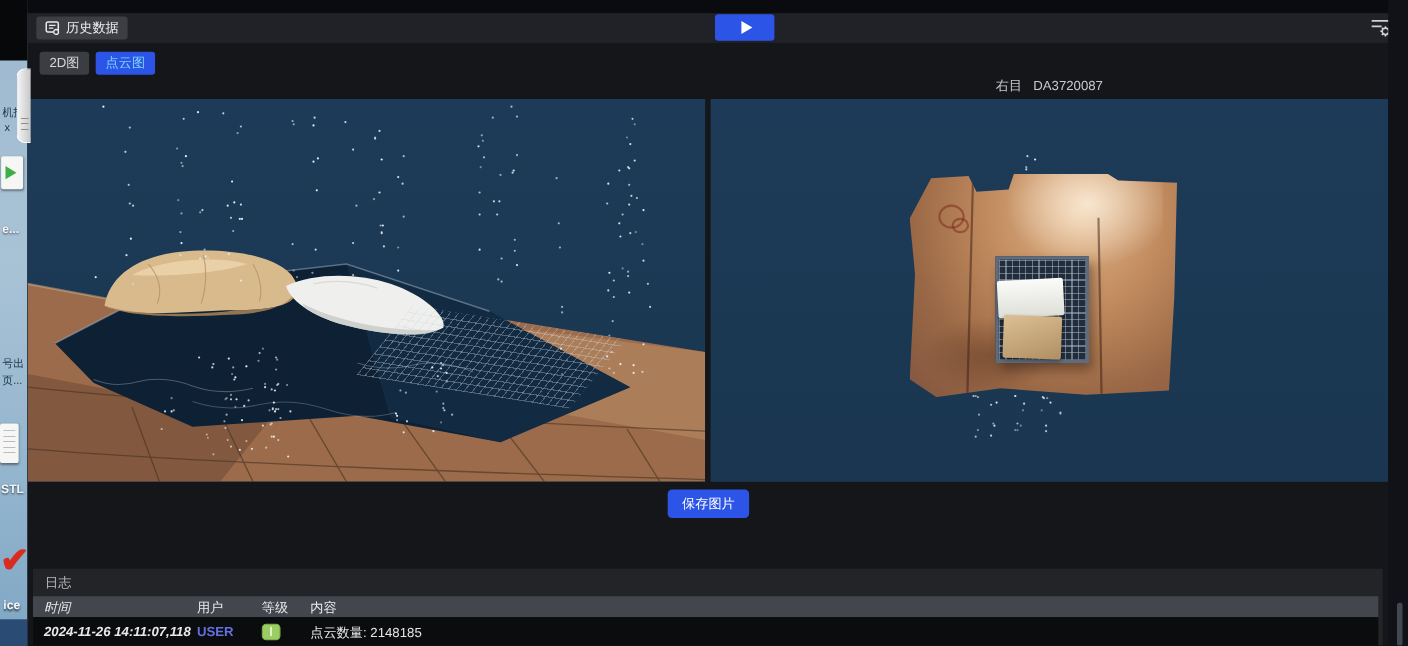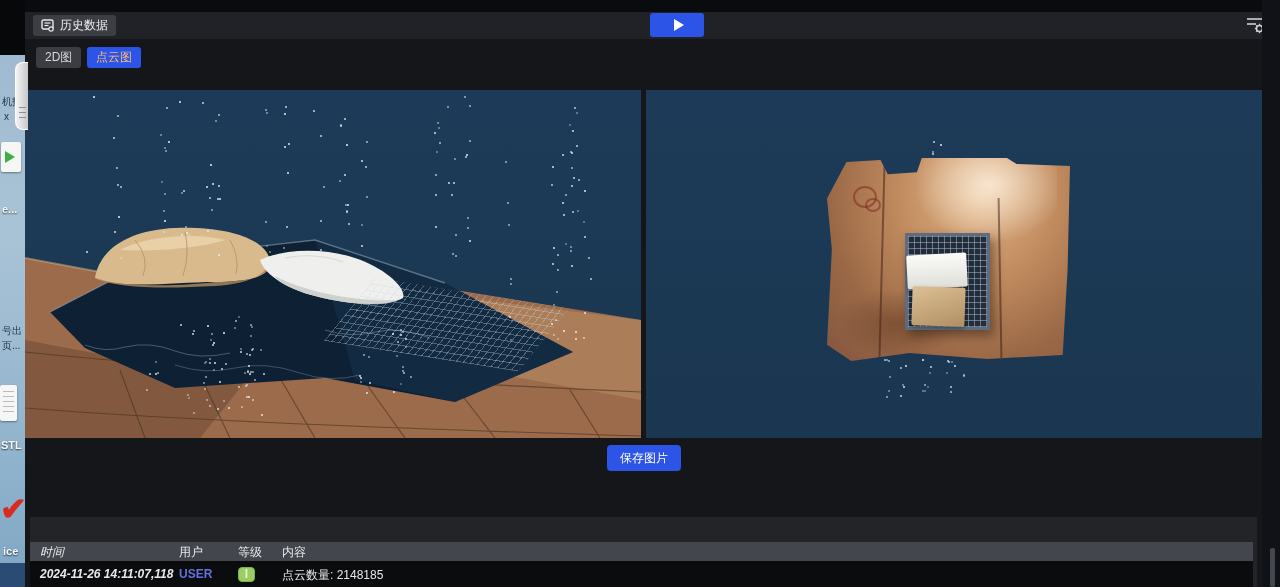--- a/index.html
+++ b/index.html
@@ -26,21 +26,21 @@
   .app{left:25px;top:0;width:1255px;height:587px;background:#15161a;}
   .topstrip{left:0;top:0;width:100%;height:12px;background:#0a0b0e;}
   .toolbar{left:0;top:12px;width:100%;height:27px;background:#202227;}
   .hist-btn{left:8px;top:15px;height:21px;display:inline-flex;align-items:center;gap:5px;padding:0 8px;background:#3c3e44;border:none;border-radius:3px;color:#eceef1;font-size:12px;cursor:pointer;}
   .play-btn{left:625px;top:13px;width:54px;height:24px;background:#2c54e6;border:none;border-radius:3px;display:flex;align-items:center;justify-content:center;cursor:pointer;}
   .play-tri{width:0;height:0;border-top:6px solid transparent;border-bottom:6px solid transparent;border-left:10px solid #fff;margin-left:3px;}
   .settings-ic{left:1219px;top:15px;width:22px;height:20px;cursor:pointer;}
 
   .tab{top:47px;height:21px;border:none;border-radius:3px;font-size:12px;padding:0 9px;cursor:pointer;}
   .tab-2d{left:11px;background:#3b3d43;color:#d4d6da;}
-  .tab-pc{left:62px;background:#2c54e6;color:#fdba74;}
+  .tab-pc{left:62px;background:#2c54e6;color:#7dd3fc;}
 
   .vp-label{top:70px;width:616px;text-align:center;font-size:12px;color:#c6c9cf;}
   .vp-label .cam{margin-left:10px;}
 
   .viewport{top:90px;width:616px;height:348px;background:linear-gradient(180deg,#1d3b58,#1a3650);overflow:hidden;cursor:grab;}
   .vp-left{left:0;}
   .vp-right{left:621px;}
   .vp-svg{position:absolute;left:0;top:0;}
 
   .mesh{background-image:repeating-linear-gradient(0deg,rgba(205,216,226,.40) 0 1px,transparent 1px 7px),repeating-linear-gradient(90deg,rgba(205,216,226,.40) 0 1px,transparent 1px 7px);}
@@ -132,20 +132,23 @@
             <line x1="17.6" y1="15.6" x2="18.8" y2="16.8"></line>
           <line x1="18.8" y1="10.2" x2="17.6" y2="11.4"></line>
             <line x1="13.4" y1="15.6" x2="12.2" y2="16.8"></line>
         </g>
       </svg>
     </div>
 
     <button class="abs tab tab-2d">2D图</button>
     <button class="abs tab tab-pc">点云图</button>
 
+    <div class="abs vp-label" style="left:621px;">
+      <span>右目</span><span class="cam">DA3720087</span>
+    </div>
 
     <div class="abs viewport vp-left">
       <svg class="vp-svg" width="616" height="348" viewBox="0 0 616 348">
 
         <path d="M0,168 L150,196 L300,190 L430,200 L616,230 L616,348 L0,348 Z" fill="#9b6b4b"></path>
         <path d="M300,190 L616,230 L616,310 L370,265 Z" fill="#c2946a" opacity="0.45"></path>
         <path d="M0,250 L220,292 L175,348 L0,348 Z" fill="#5d3f2d" opacity="0.4"></path>
         <path d="M0,168 L150,196" stroke="#d8b28a" stroke-width="2" opacity="0.5" fill="none"></path>
         <g stroke="#46311f" stroke-width="1.2" opacity="0.6" fill="none">
           <path d="M0,262 C150,278 400,292 616,302"></path>
@@ -468,20 +471,21 @@
           <div class="pt" style="left: 4.1px; top: 14.5px; width: 2px; height: 2px; opacity: 0.81;"></div>
           <div class="pt" style="left: 4.5px; top: 2.6px; width: 2px; height: 2px; opacity: 0.78;"></div>
           <div class="pt" style="left: 12px; top: 5.7px; width: 2px; height: 2px; opacity: 0.96;"></div>
           <div class="pt" style="left: 3.7px; top: 12.8px; width: 2px; height: 2px; opacity: 0.62;"></div>
         </div>
     </div>
 
     <button class="abs save-btn">保存图片</button>
 
     <div class="abs log">
+      <div class="abs log-title">日志</div>
       <div class="abs log-head">
         <span class="c-time">时间</span>
         <span class="c-user">用户</span>
         <span class="c-level">等级</span>
         <span class="c-content">内容</span>
       </div>
       <div class="abs log-row">
         <span class="c-time t-time">2024-11-26 14:11:07,118</span>
         <span class="c-user t-user">USER</span>
         <span class="abs badge">I</span>

